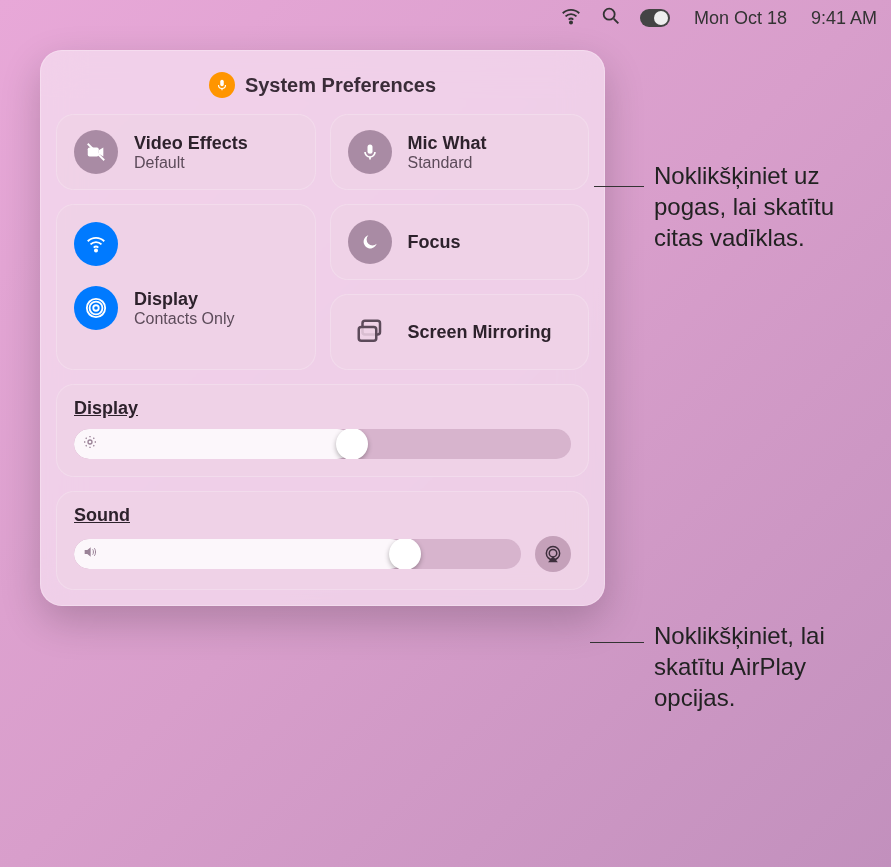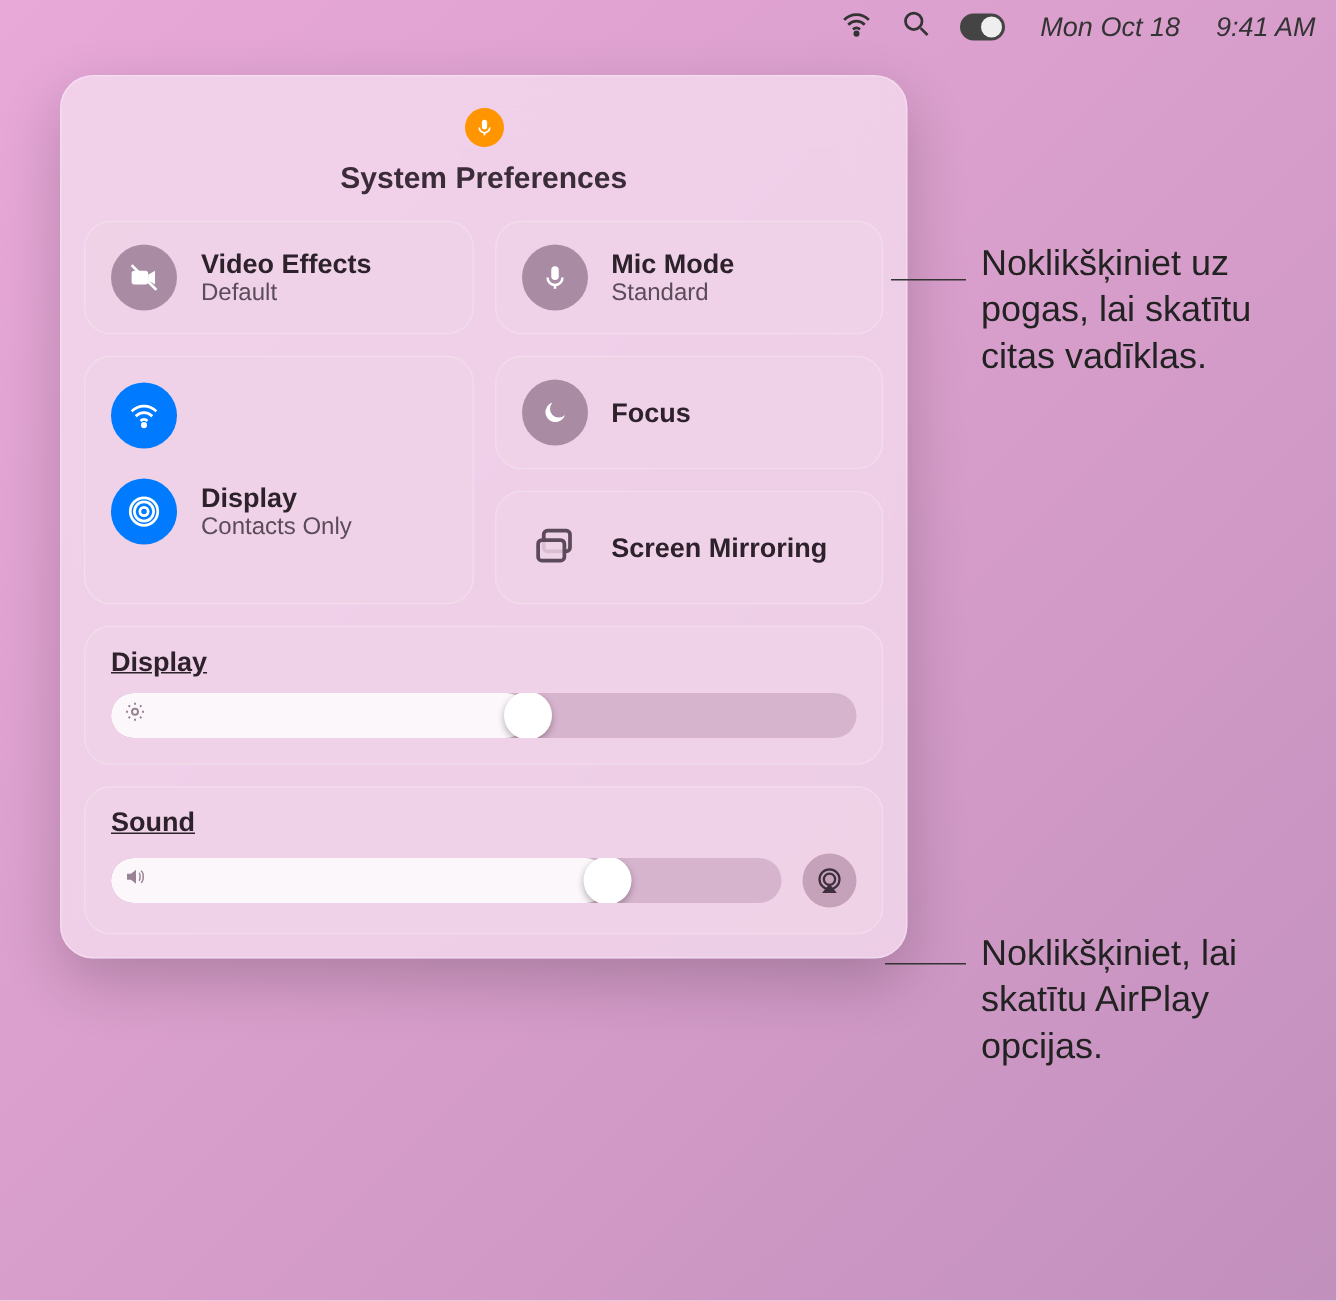--- a/index.html
+++ b/index.html
@@ -1,28 +1,28 @@
 <!DOCTYPE html>
 <html><head>
 <meta charset="utf-8">
 <style>
 * { margin: 0; padding: 0; box-sizing: border-box; font-family: -apple-system, "SF Pro", "Helvetica Neue", Arial, sans-serif; }
 body { width: 891px; height: 867px; position: relative; background: linear-gradient(135deg, #e8a8d8 0%, #d89ecb 50%, #c290bd 100%); overflow: hidden; }
 
 
 .menubar { position: absolute; top: 0; right: 0; height: 36px; width: 100%; display: flex; justify-content: flex-end; align-items: center; gap: 18px; padding-right: 14px; font-size: 18px; color: #333; }
-.menubar .clock { font-weight: 500; margin-left: 6px; font-style: italic; }
+.menubar .clock { font-weight: 500; margin-left: 6px; }
 .menubar svg, .menubar .toggle { width: 22px; height: 22px; }
 .cc-pill { width: 30px; height: 18px; background: #444; border-radius: 9px; display: flex; align-items: center; justify-content: flex-end; padding: 2px; }
 .cc-pill .dot { width: 14px; height: 14px; background: #eee; border-radius: 50%; }
 
 
 .panel { position: absolute; top: 50px; left: 40px; width: 565px; background: rgba(245, 220, 240, 0.78); backdrop-filter: blur(20px); border-radius: 22px; padding: 16px; box-shadow: 0 15px 40px rgba(0,0,0,0.2), inset 0 0 0 1px rgba(255,255,255,0.25); }
 
-.panel-title { display: flex; align-items: center; justify-content: center; gap: 10px; font-size: 20px; font-weight: 700; color: #3a2c38; margin: 6px 0 16px; flex-direction: column; }
+.panel-title { display: flex; align-items: center; justify-content: center; gap: 10px; font-size: 20px; font-weight: 700; color: #3a2c38; margin: 6px 0 16px; }
 .title-mic { width: 26px; height: 26px; background: #ff9500; border-radius: 50%; display: flex; align-items: center; justify-content: center; }
 
 .grid2 { display: grid; grid-template-columns: 1fr 1fr; gap: 14px; }
 .tile { background: rgba(238, 210, 230, 0.85); border-radius: 18px; padding: 16px 18px; display: flex; align-items: center; gap: 16px; box-shadow: inset 0 0 0 1px rgba(255,255,255,0.2); }
 .tile.tall { flex-direction: column; align-items: stretch; gap: 20px; padding: 18px 18px; }
 .tile .icon-circle { width: 44px; height: 44px; border-radius: 50%; display: flex; align-items: center; justify-content: center; flex-shrink: 0; }
 .blue { background: #007aff; }
 .gray { background: rgba(140,110,135,0.7); }
 .tile .txt { display: flex; flex-direction: column; }
 .tile .lbl { font-size: 18px; font-weight: 700; color: #2d222c; }
@@ -108,21 +108,21 @@
 
     <div class="tile">
       <span class="icon-circle gray">
         <svg viewBox="0 0 24 24" width="20" height="20" fill="#fff">
             <rect x="9" y="3" width="6" height="11" rx="3"></rect>
             <path d="M6 12a6 6 0 0 0 12 0" stroke="#fff" fill="none" stroke-width="2"></path>
             <path d="M12 18v3" stroke="#fff" stroke-width="2"></path>
           </svg>
       </span>
       <div class="txt">
-        <span class="lbl">Mic Mode</span>
+        <span class="lbl">Mic What</span>
         <span class="sub">Standard</span>
       </div>
     </div>
 
     <div class="tile tall" style="grid-row: span 2;">
       <div class="row">
         <span class="icon-circle blue">
           <svg viewBox="0 0 24 24" width="22" height="22" fill="none" stroke="#fff" stroke-width="2">
               <path d="M3 9c5-5 13-5 18 0"></path>
               <path d="M6 12.5c3.5-3.5 8.5-3.5 12 0"></path>

